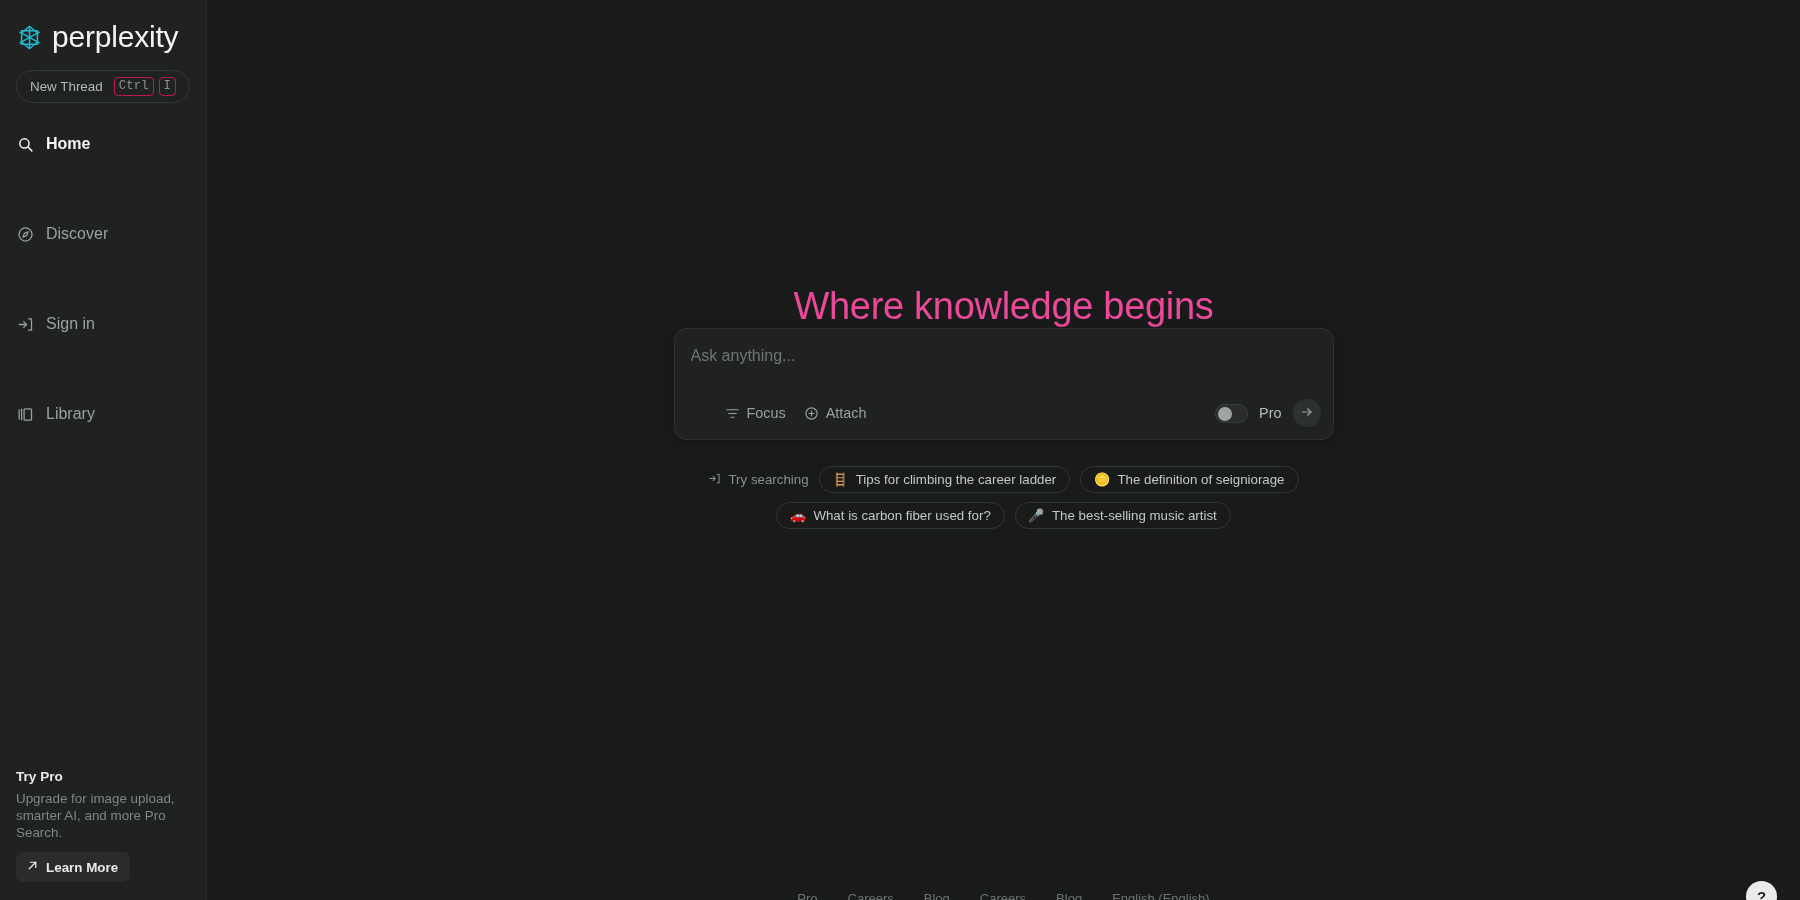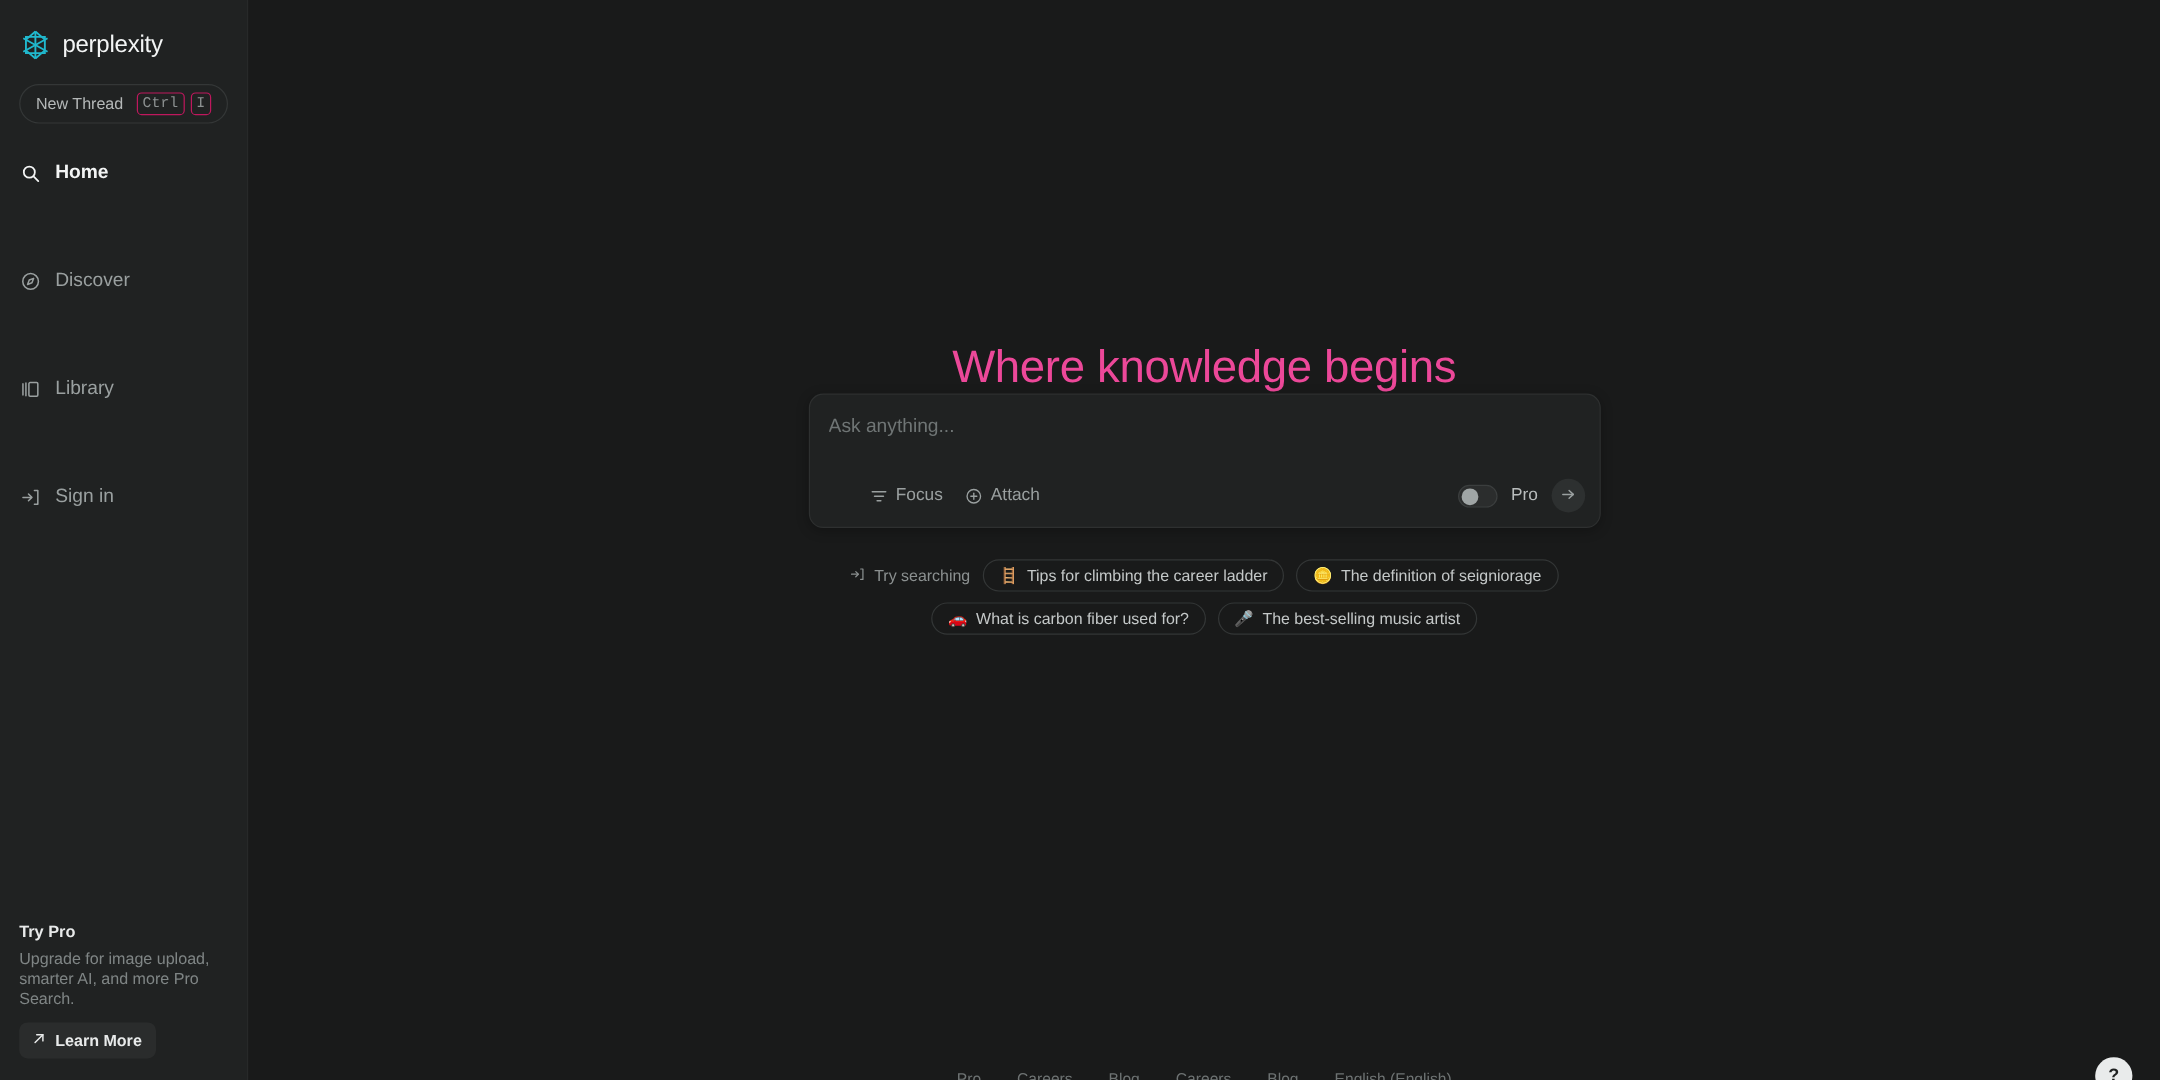--- a/index.html
+++ b/index.html
@@ -33,21 +33,21 @@
 
   .logo-row {
     display: flex;
     align-items: center;
     gap: 9px;
     padding: 18px 0 0 16px;
     height: 56px;
   }
   .logo-mark { width: 27px; height: 27px; display: block; }
   .logo-word {
-    font-size: 20px;
+    font-size: 30px;
     color: #f3f5f5;
     letter-spacing: -0.2px;
     font-weight: 400;
   }
 
   .new-thread {
     margin: 14px 16px 0 16px;
     height: 33px;
     border: 1px solid #343737;
     border-radius: 17px;
@@ -348,37 +348,37 @@
             <circle cx="12" cy="12" r="9.2"></circle>
               <path d="M15.6 8.4 L10.4 10.4 L8.4 15.6 L13.6 13.6 Z"></path>
           </svg>
         </span>
         <span>Discover</span>
       </div>
 
       <div class="nav-item">
         <span class="ico">
           <svg viewBox="0 0 24 24" width="17" height="17" fill="none" stroke="#9aa0a0" stroke-width="1.8" stroke-linecap="round" stroke-linejoin="round">
+            <path d="M3 12 L13 12"></path>
+              <path d="M9.5 8 L13.5 12 L9.5 16"></path>
+            <path d="M16.5 4 L20.5 4 L20.5 20 L16.5 20"></path>
+          </svg>
+        </span>
+        <span>Sign in</span>
+      </div>
+
+      <div class="nav-item">
+        <span class="ico">
+          <svg viewBox="0 0 24 24" width="17" height="17" fill="none" stroke="#9aa0a0" stroke-width="1.8" stroke-linecap="round" stroke-linejoin="round">
             <path d="M3 5.5 L3 18.5"></path>
               <path d="M6.5 4.5 L6.5 19.5"></path>
             <rect x="10" y="4" width="10.5" height="16" rx="1.4"></rect>
           </svg>
         </span>
         <span>Library</span>
-      </div>
-
-      <div class="nav-item">
-        <span class="ico">
-          <svg viewBox="0 0 24 24" width="17" height="17" fill="none" stroke="#9aa0a0" stroke-width="1.8" stroke-linecap="round" stroke-linejoin="round">
-            <path d="M3 12 L13 12"></path>
-              <path d="M9.5 8 L13.5 12 L9.5 16"></path>
-            <path d="M16.5 4 L20.5 4 L20.5 20 L16.5 20"></path>
-          </svg>
-        </span>
-        <span>Sign in</span>
       </div>
 
     </nav>
 
 
     <div class="pro-card">
       <div class="pro-title">Try Pro</div>
       <div class="pro-desc">Upgrade for image upload, smarter AI, and more Pro Search.</div>
       <button class="learn-more">
         <span>

